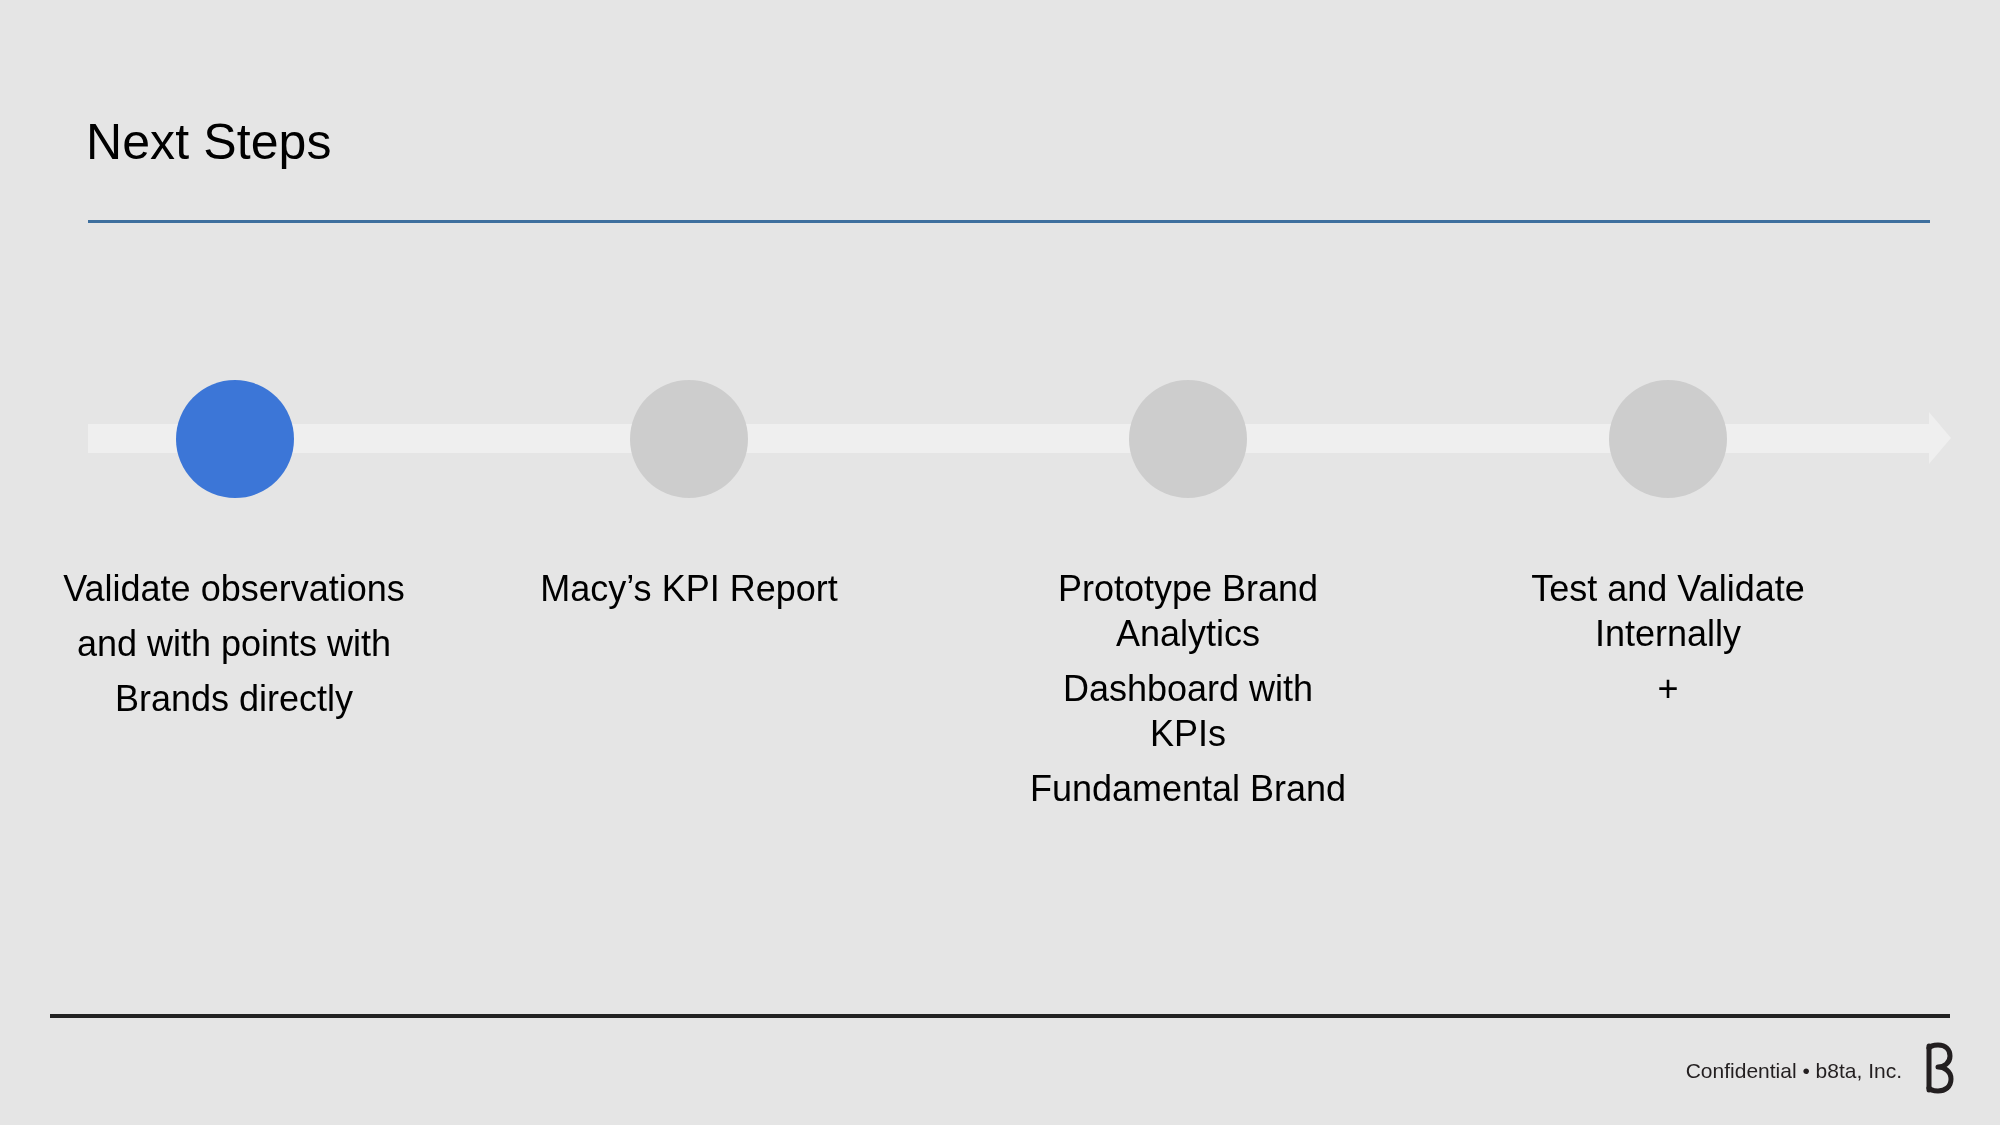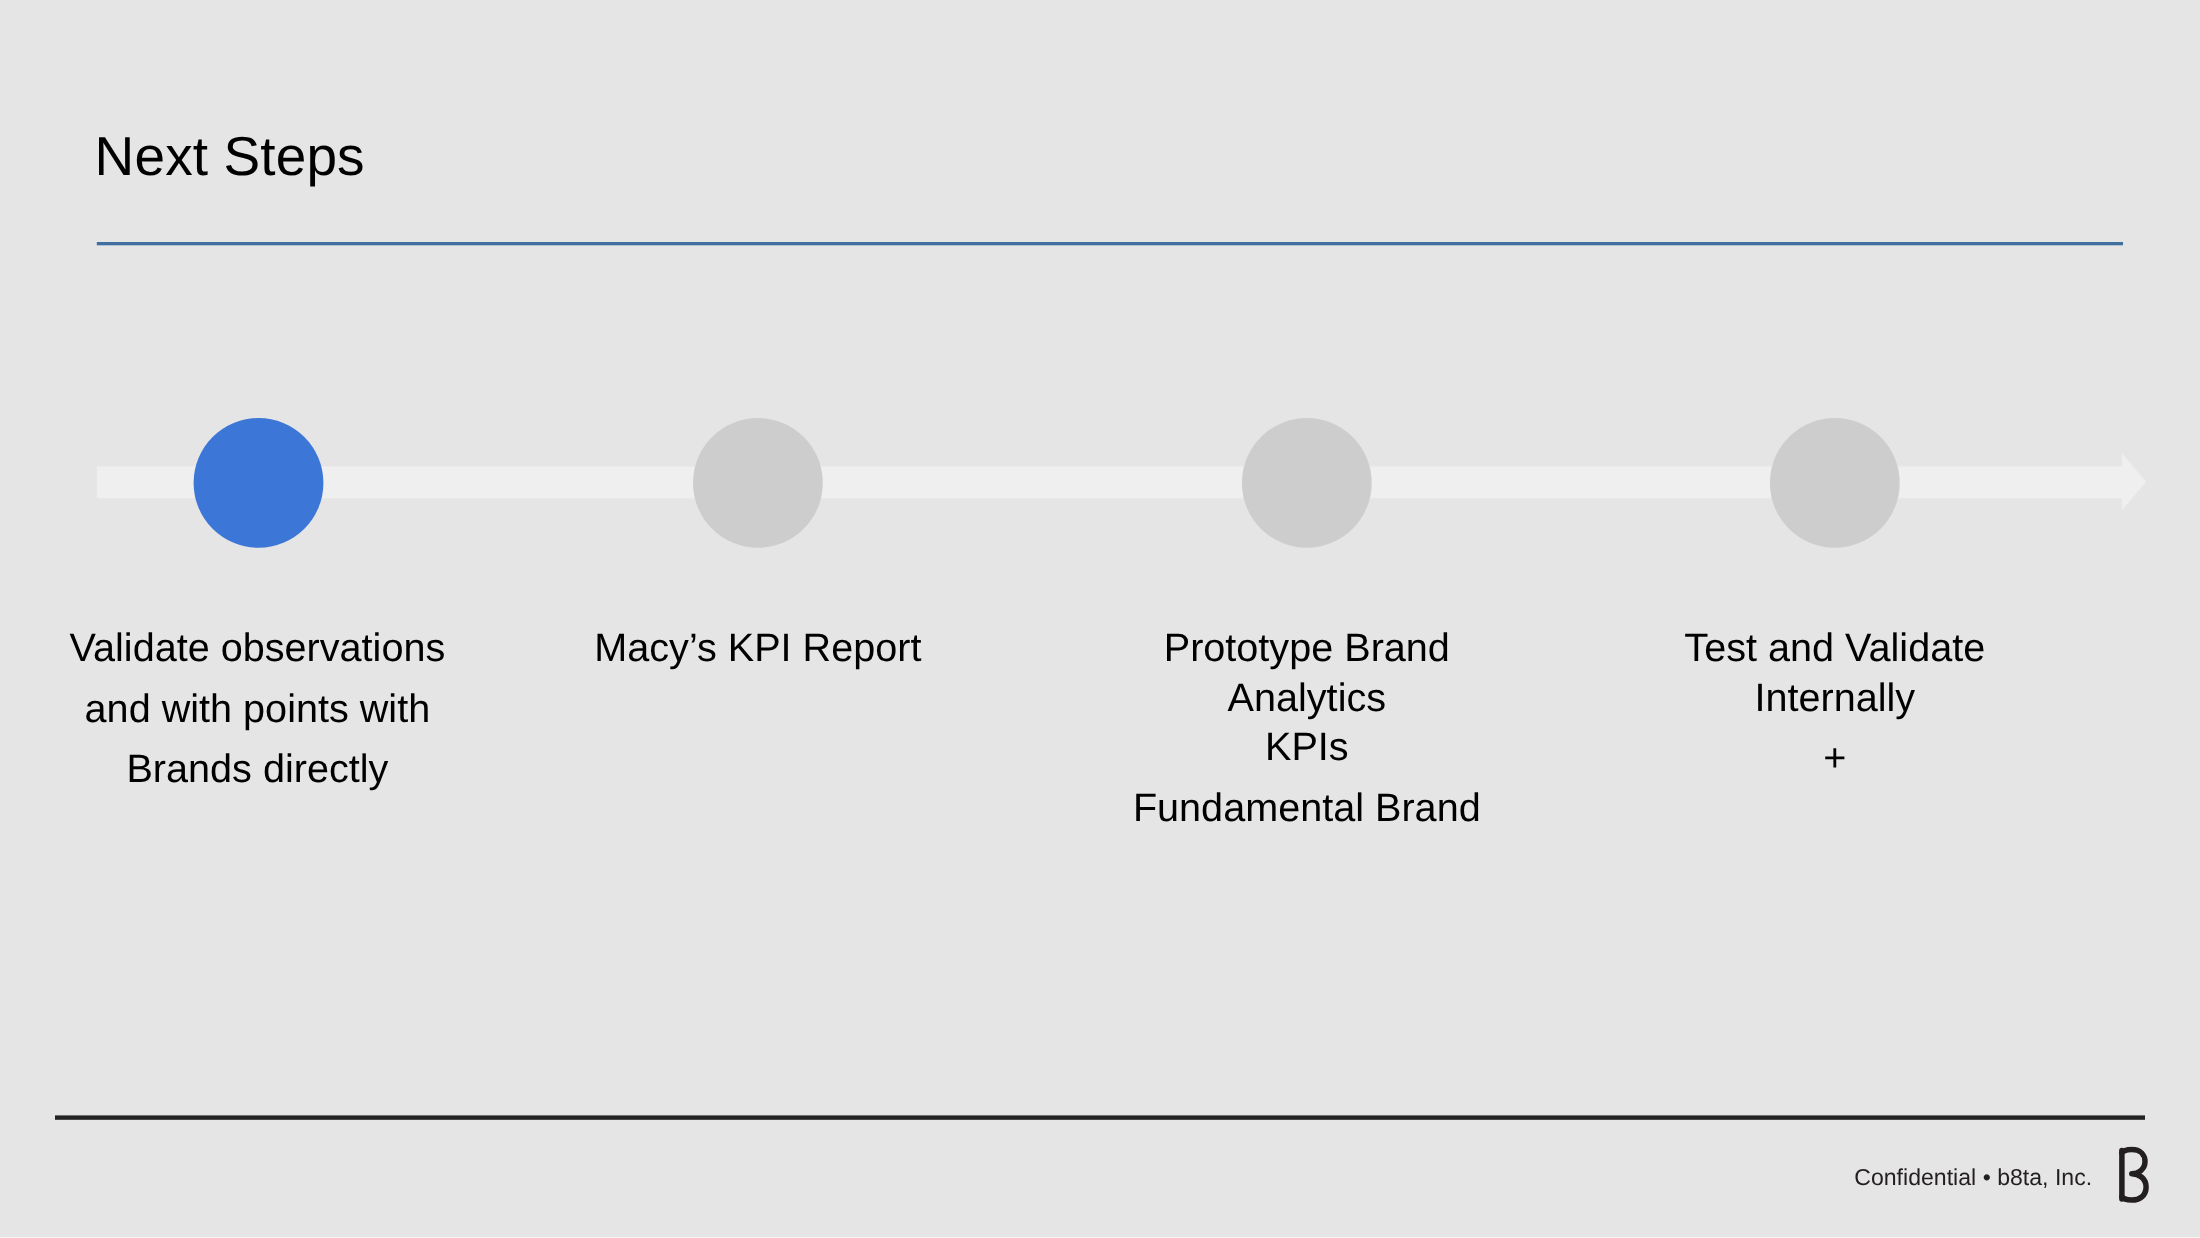--- a/index.html
+++ b/index.html
@@ -150,20 +150,21 @@
     <p>Brands directly</p>
   </div>
 
   <div class="step-label" style="left:510px; width:358px;">
     <p>Macy’s KPI Report</p>
   </div>
 
   <div class="step-label" style="left:1009px; width:358px;">
     <p>Prototype Brand</p>
     <p style="margin-top:0;">Analytics</p>
+    <p>Dashboard with</p>
     <p style="margin-top:0;">KPIs</p>
     <p>Fundamental Brand</p>
   </div>
 
   <div class="step-label" style="left:1489px; width:358px;">
     <p>Test and Validate</p>
     <p style="margin-top:0;">Internally</p>
     <p>+</p>
   </div>
 

